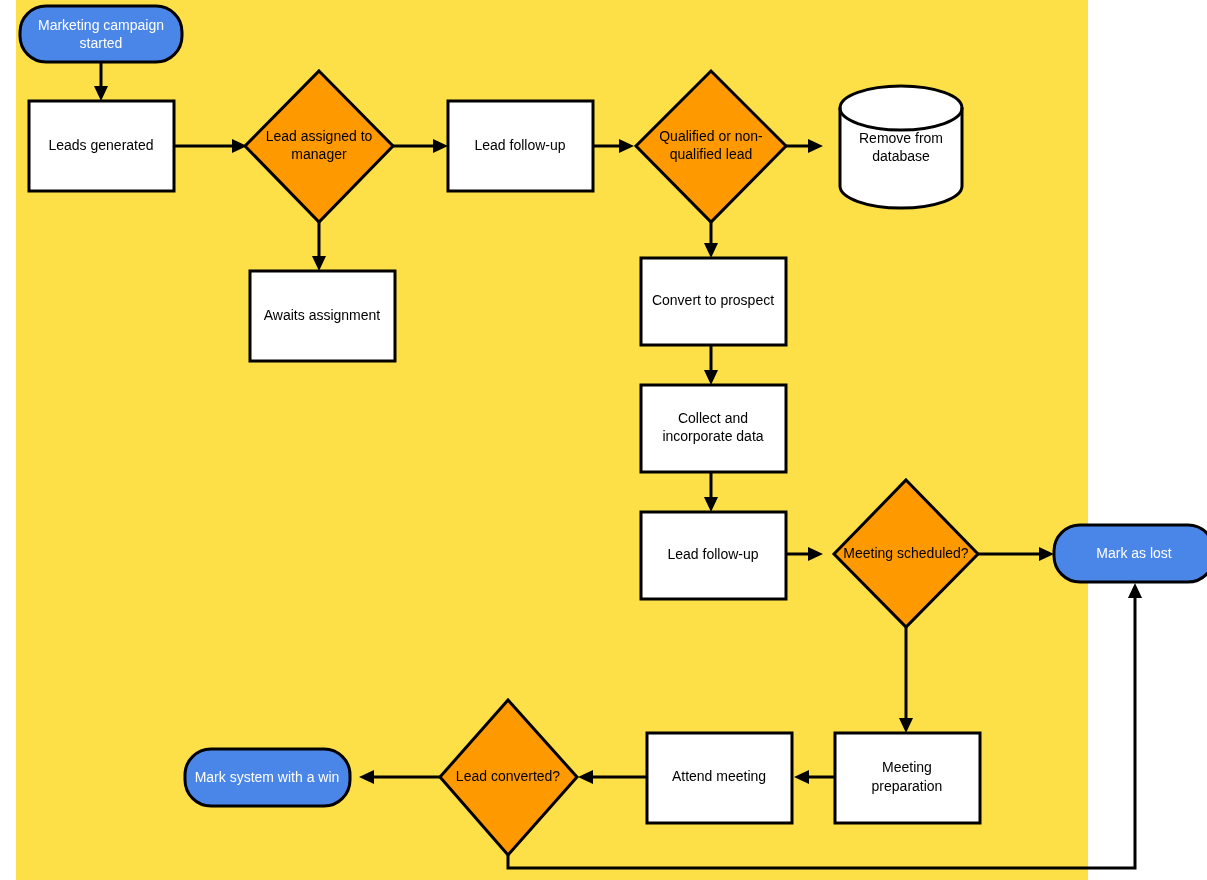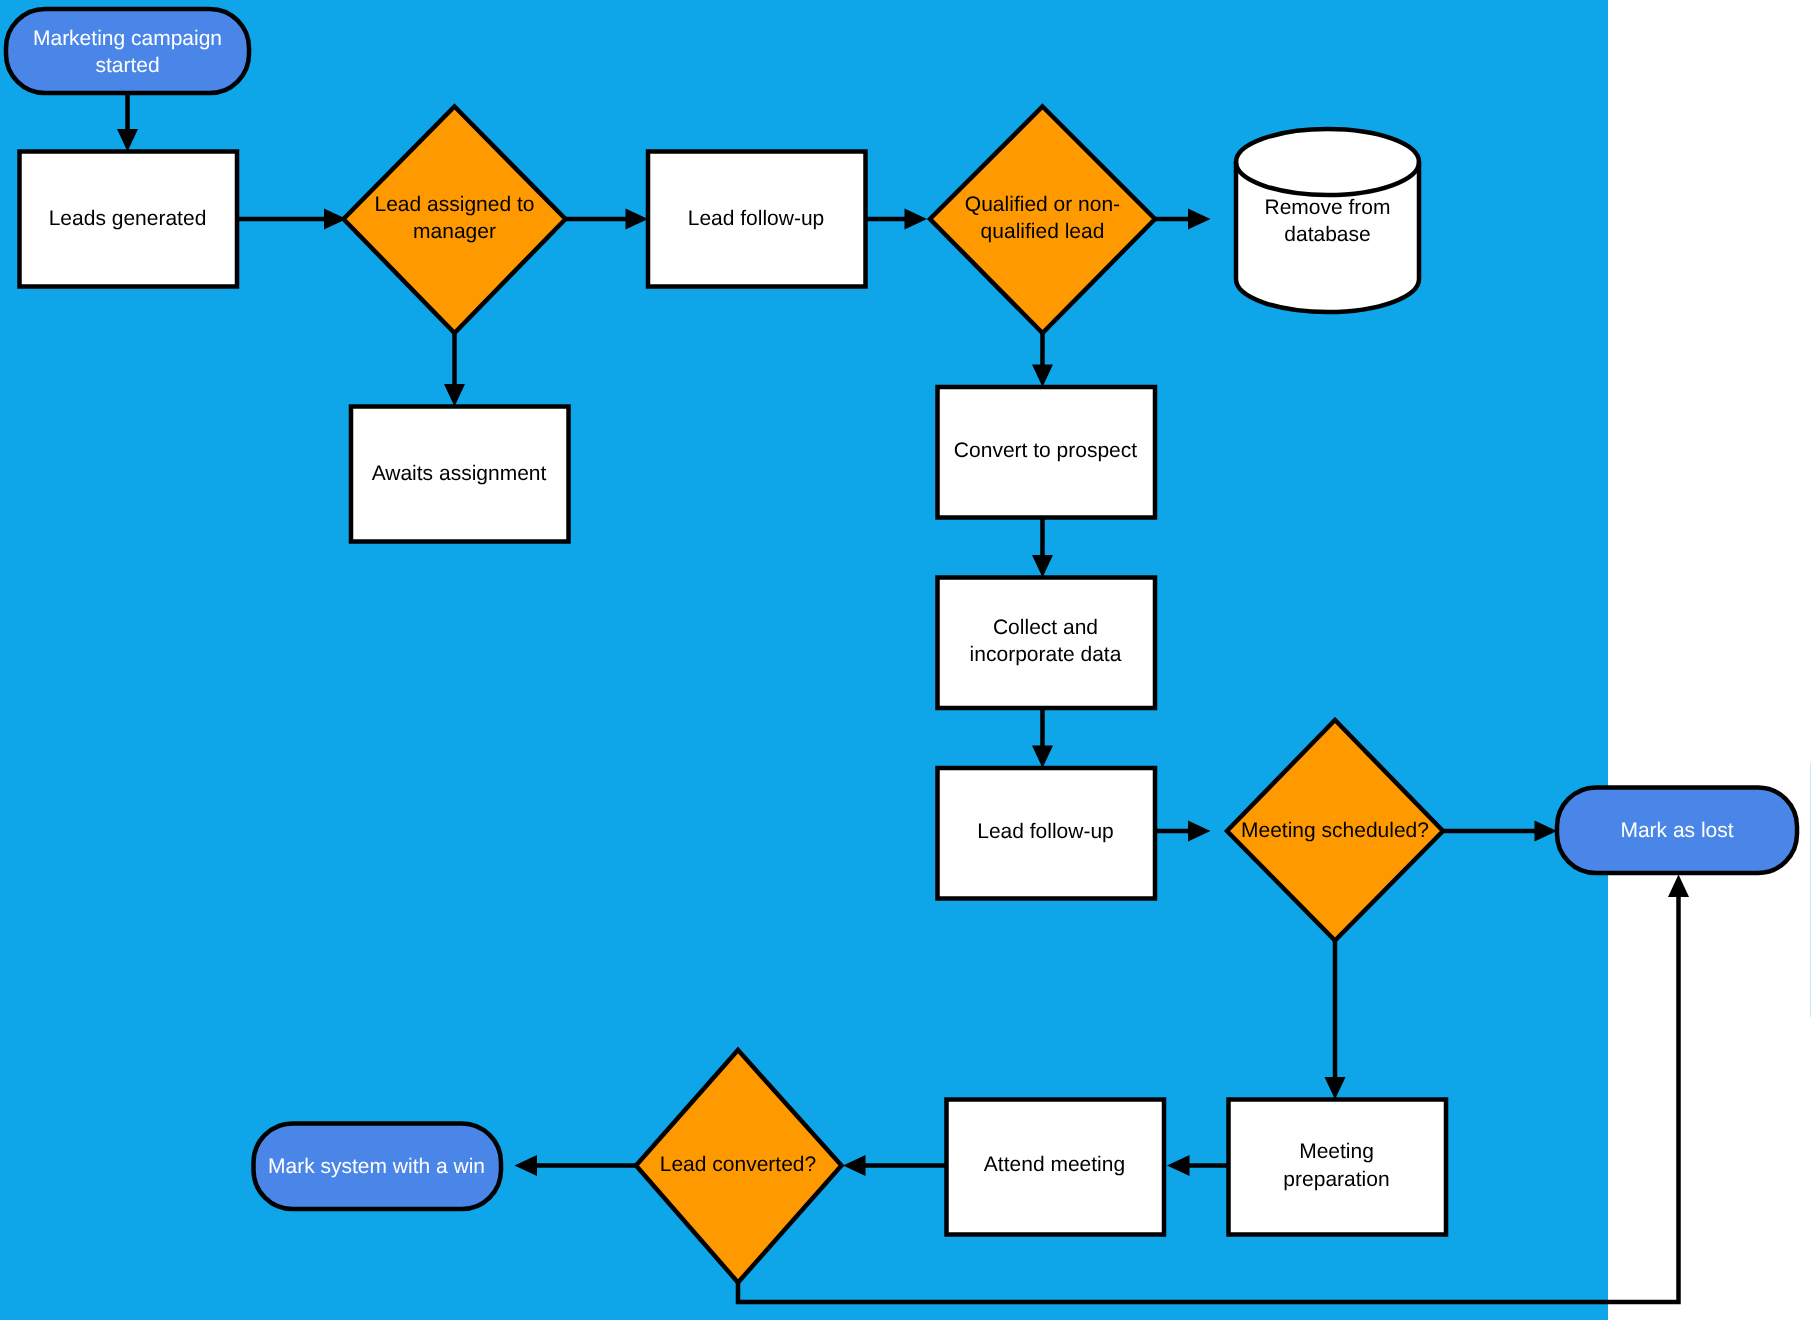--- a/index.html
+++ b/index.html
@@ -10,21 +10,22 @@
   body {
     width: 1207px;
     height: 880px;
     overflow: hidden;
     font-family: "Liberation Sans", sans-serif;
   }
   #flowchart-root {
     position: relative;
     width: 1072px;
     height: 880px;
-    background: #0ea5e9;
+    background: #fde047;
+    margin-left: 16px;
   }
   svg.diagram {
     display: block;
     width: 1207px;
     height: 880px;
   }
   .node-shape {
     stroke: #000000;
     stroke-width: 3;
     stroke-linejoin: miter;

